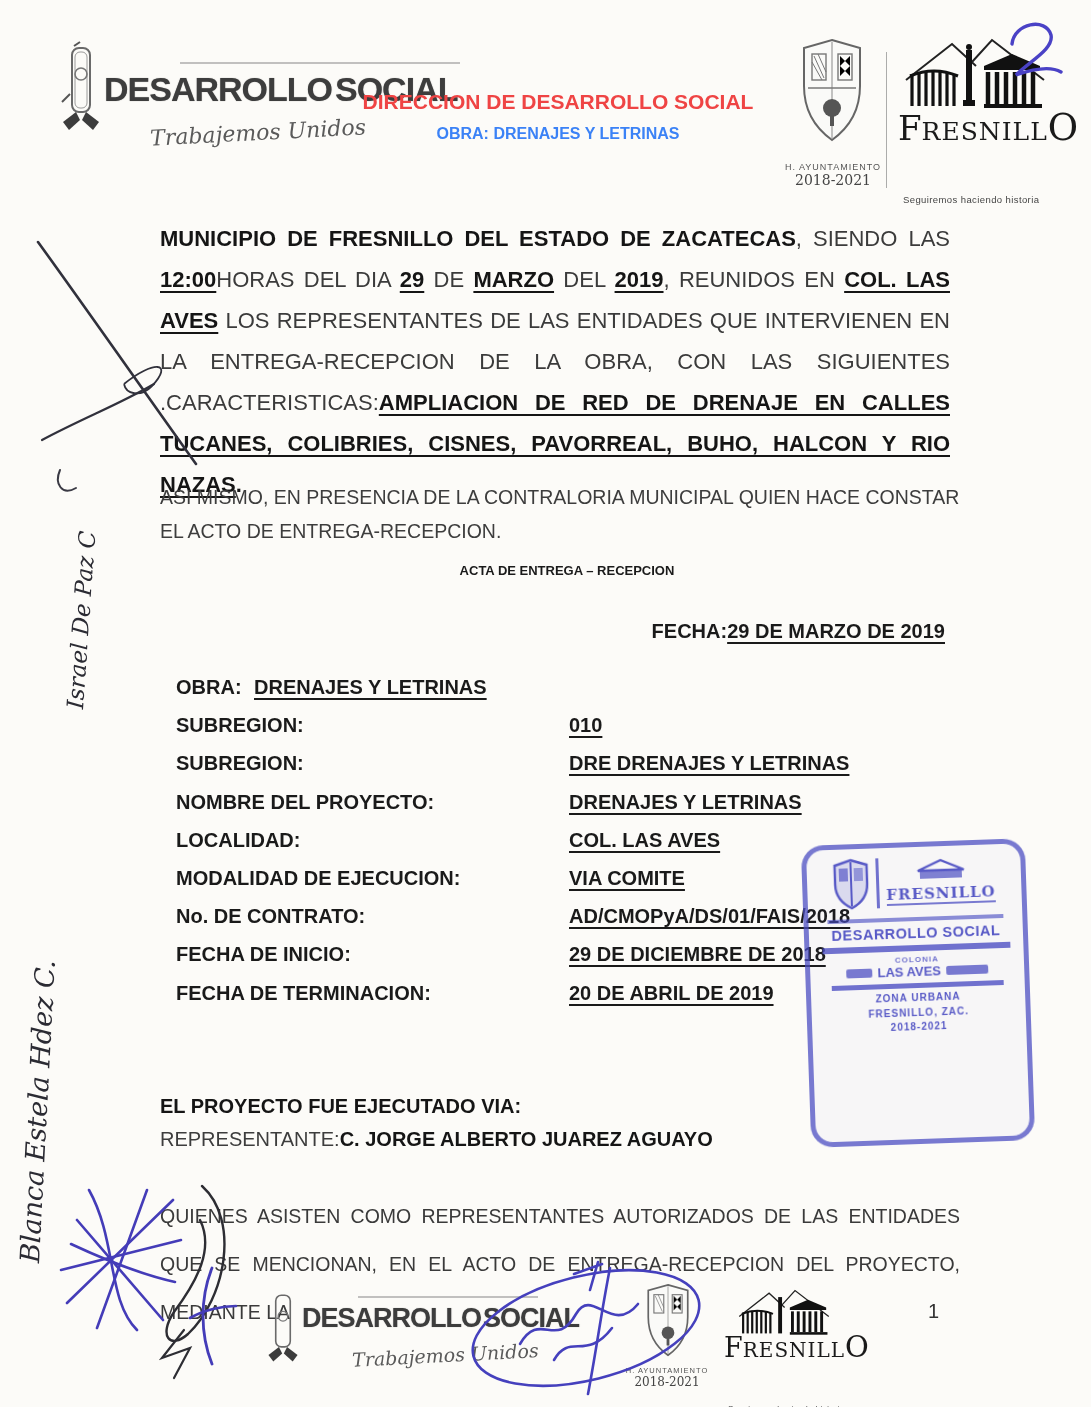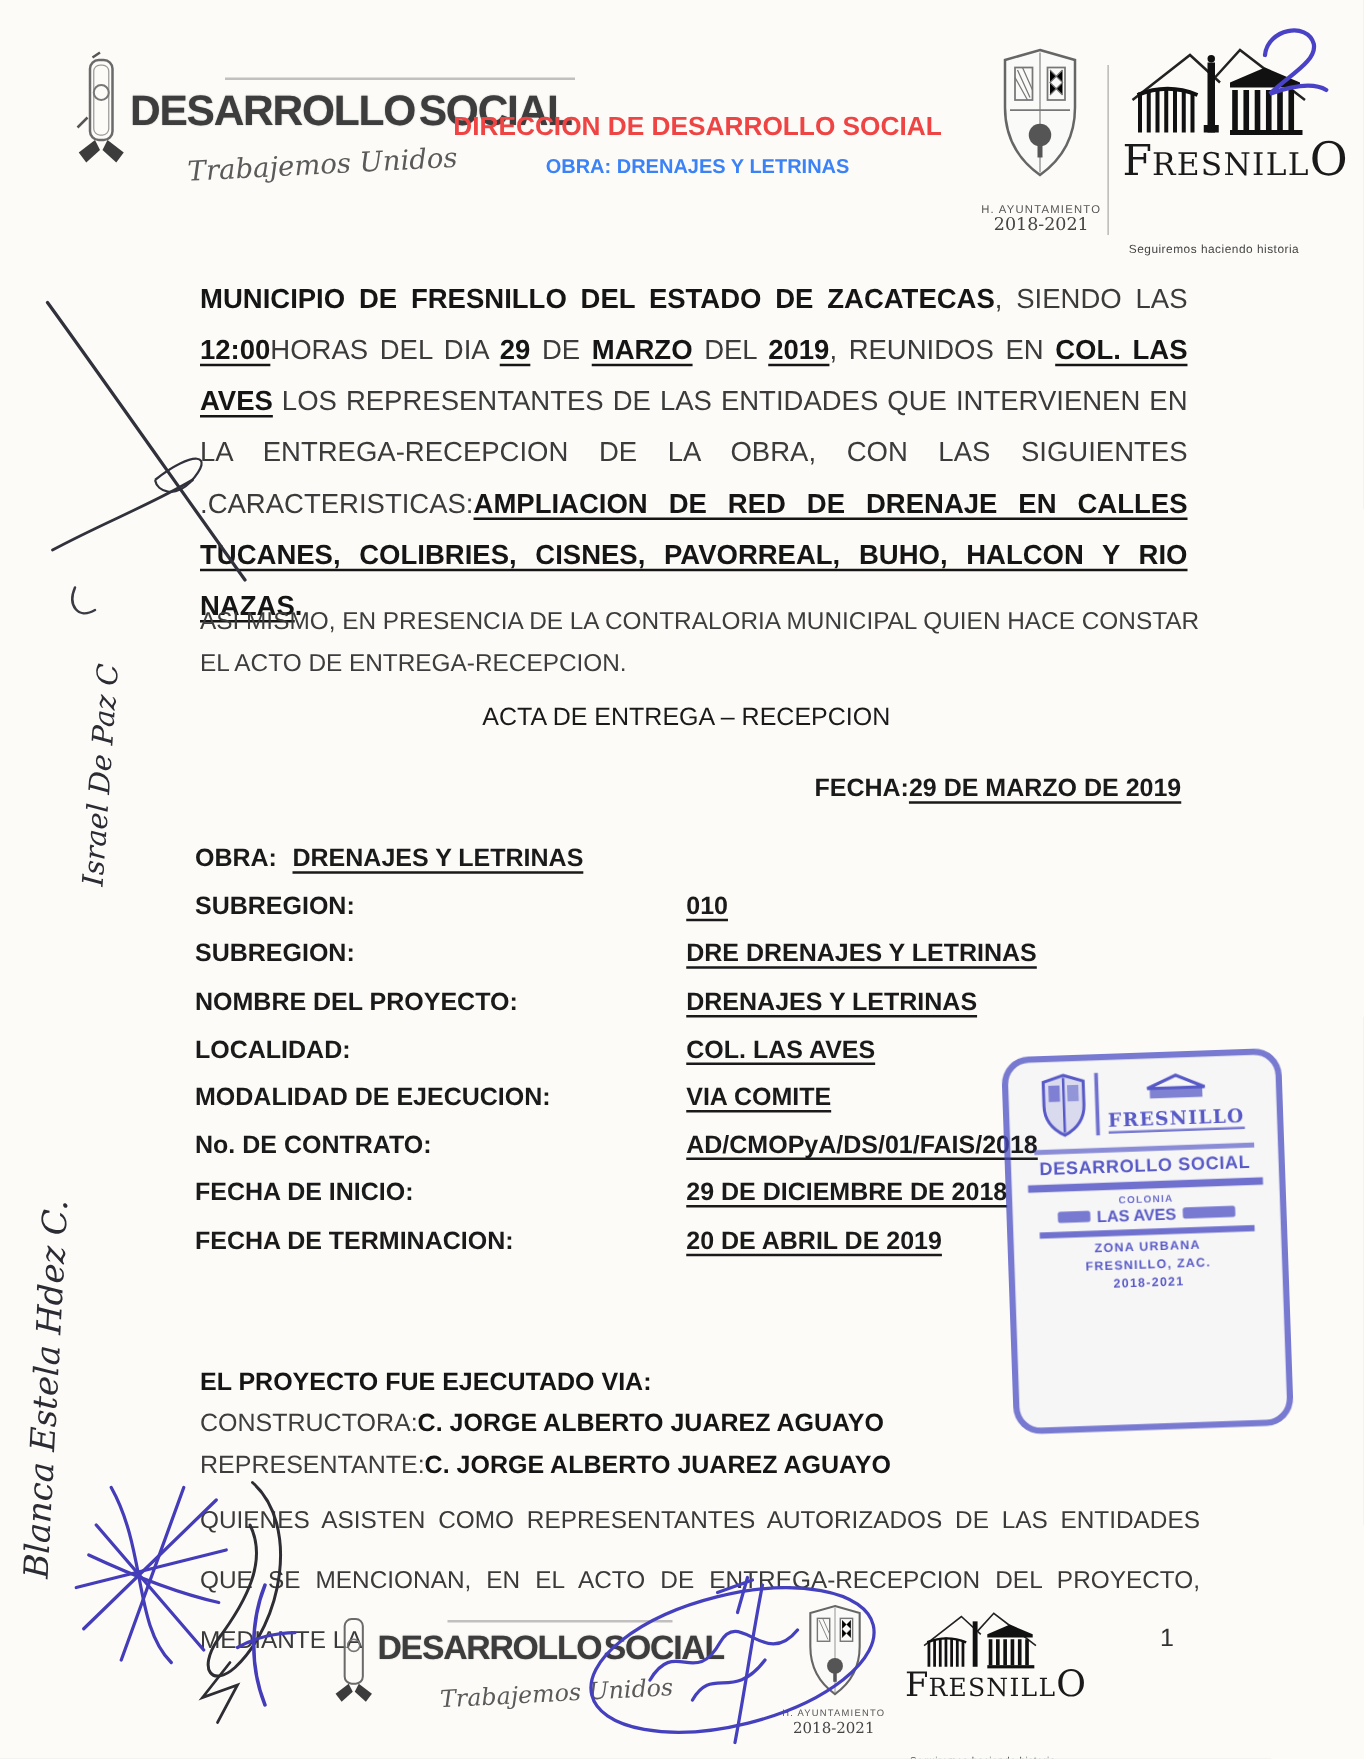--- a/index.html
+++ b/index.html
@@ -25,23 +25,23 @@
   .fres-text{font-family:"DejaVu Serif",serif;color:#1a1a1a;white-space:nowrap;}
   .fres-text .fL{font-size:34px;}
   .fres-text .fM{font-size:25px;letter-spacing:1px;}
   .fres-text .fO{font-size:37px;}
   .fres-tag{font-size:9.5px;color:#444;letter-spacing:.4px;margin-top:36px;}
 
   
   .para{color:#3b3b3b;}
   .p1{left:160px;top:218px;width:790px;font-size:22px;line-height:41px;text-align:justify;}
   .p2{left:160px;top:480px;width:800px;font-size:19.5px;line-height:34px;color:#3d3d3d;}
-  .title{left:154px;top:563px;width:790px;text-align:center;font-size:20px;font-weight:400;color:#1a1a1a;}
+  .title{left:172px;top:563px;width:790px;text-align:center;font-size:13px;font-weight:700;color:#1a1a1a;}
   .fecha{left:480px;top:620px;width:465px;text-align:right;font-size:20px;font-weight:700;color:#1a1a1a;}
-  .fields{left:156px;top:676px;width:800px;text-decoration:underline;}
+  .fields{left:176px;top:676px;width:800px;text-decoration:underline;}
   .field-row{position:relative;height:38.2px;font-size:20px;}
   .f-label{position:absolute;left:0;font-weight:700;color:#1a1a1a;white-space:nowrap;}
   .f-value{position:absolute;left:393px;font-weight:700;color:#1a1a1a;white-space:nowrap;
            text-decoration:underline;text-decoration-thickness:2px;text-underline-offset:4px;}
   .inline-row .f-value{left:78px;}
   .exec{left:160px;top:1090px;width:800px;font-size:20px;line-height:33px;}
   .exec .lbl{color:#3d3d3d;}
   .p3{left:160px;top:1192px;width:800px;font-size:19.5px;line-height:48px;text-align:justify;color:#3a3a3a;}
 
   
@@ -204,21 +204,20 @@
       </div>
 
       <div class="field-row">
         <span class="f-label">FECHA DE TERMINACION:</span>
         <span class="f-value">20 DE ABRIL DE 2019</span>
       </div>
     </div>
 
   <div class="abs exec">
     <div class="b">EL PROYECTO FUE EJECUTADO VIA:</div>
-    <div><span class="lbl">CONSTRUCTORA:</span><span class="b">C. JORGE ALBERTO JUAREZ AGUAYO</span></div>
     <div><span class="lbl">REPRESENTANTE:</span><span class="b">C. JORGE ALBERTO JUAREZ AGUAYO</span></div>
   </div>
 
   <div class="abs para p3">QUIENES ASISTEN COMO REPRESENTANTES AUTORIZADOS DE LAS ENTIDADES QUE SE MENCIONAN, EN EL ACTO DE ENTREGA-RECEPCION DEL PROYECTO, MEDIANTE LA</div>
 
   <div class="abs stamp">
     <div class="stamp-top">
       <svg width="36" height="52" viewBox="0 0 36 52" class="sig">
         <path d="M18 2 L34 7 V26 Q34 42 18 50 Q2 42 2 26 V7 Z" fill="rgba(74,76,194,.18)" stroke="#4a4cc2" stroke-width="2.4"></path>
         <line x1="18" y1="4" x2="18" y2="48" stroke="#4a4cc2" stroke-width="2"></line>

